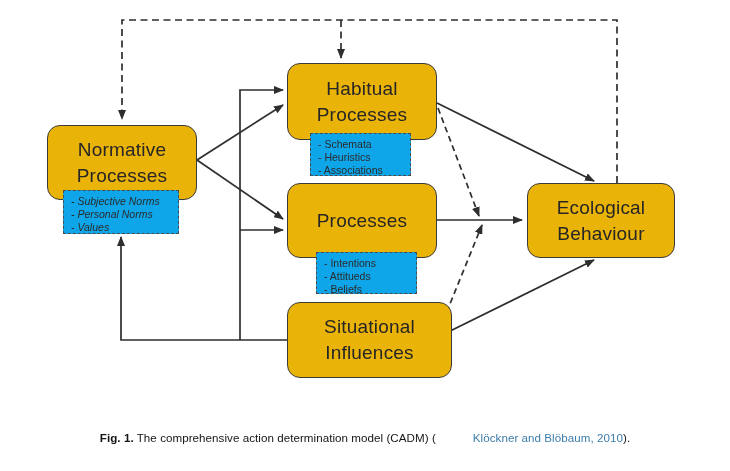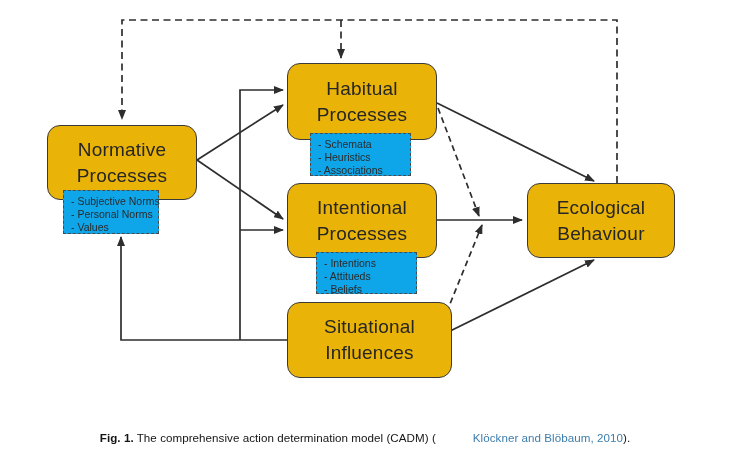--- a/index.html
+++ b/index.html
@@ -59,35 +59,34 @@
     <div class="t">Normative</div>
     <div class="t">Processes</div>
   </div>
 
   <div class="node" style="left:287px;top:63px;width:150px;height:77px;">
     <div class="t">Habitual</div>
     <div class="t">Processes</div>
   </div>
 
   <div class="node" style="left:287px;top:183px;width:150px;height:75px;">
-    <div class="t">Intentional</div>
     <div class="t">Processes</div>
   </div>
 
   <div class="node" style="left:287px;top:302px;width:165px;height:76px;">
     <div class="t">Situational</div>
     <div class="t">Influences</div>
   </div>
 
   <div class="node" style="left:527px;top:183px;width:148px;height:75px;">
     <div class="t">Ecological</div>
     <div class="t">Behaviour</div>
   </div>
 
-  <div class="sub" style="left:63px;top:190px;width:96px;height:44px;">
+  <div class="sub" style="left:63px;top:190px;width:116px;height:44px;font-style:italic;">
     <div>- Subjective Norms</div>
     <div>- Personal Norms</div>
     <div>- Values</div>
   </div>
 
   <div class="sub" style="left:310px;top:133px;width:101px;height:43px;">
     <div>- Schemata</div>
     <div>- Heuristics</div>
     <div>- Associations</div>
   </div>

